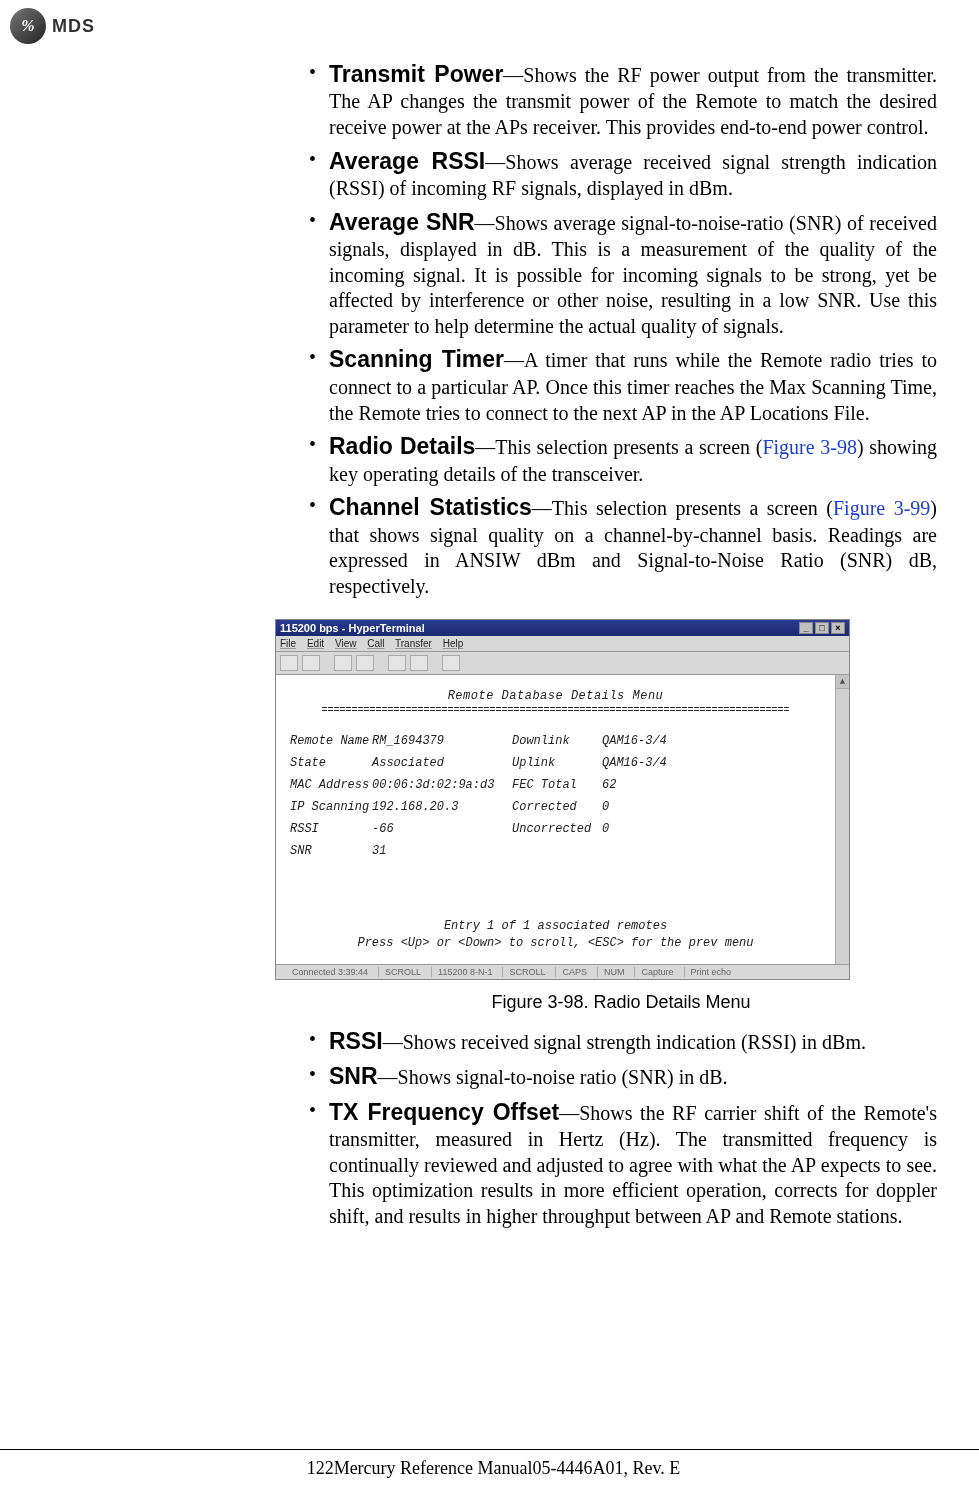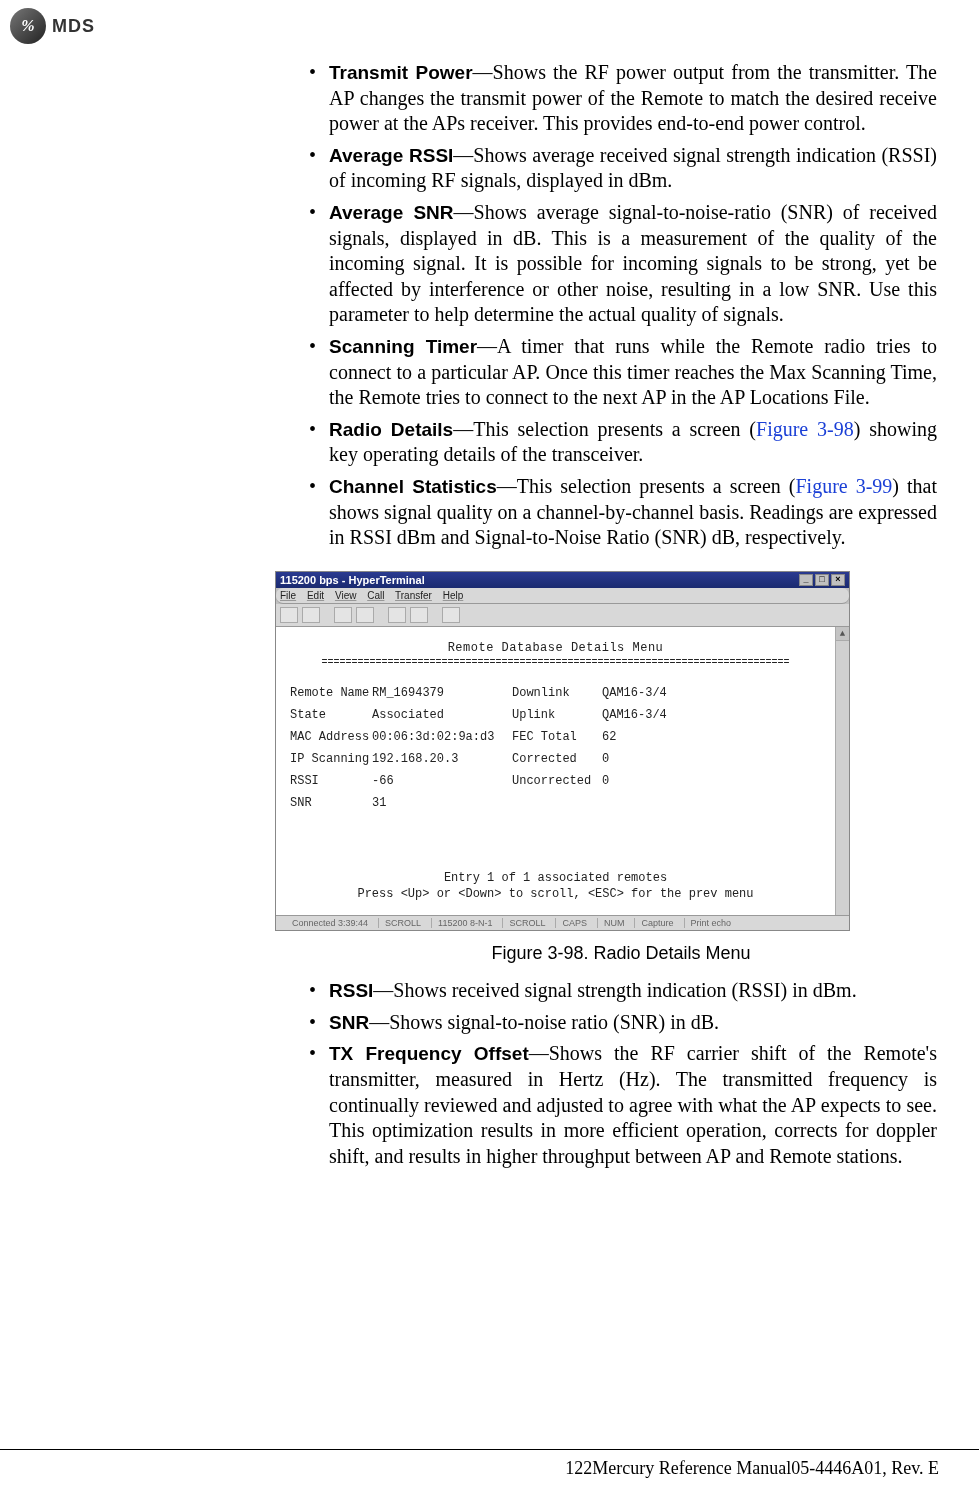--- a/index.html
+++ b/index.html
@@ -59,21 +59,21 @@
       content: "•";
       position: absolute;
       left: 4px;
       top: 0;
       font-size: 20px;
       line-height: 1.28;
     }
     .term {
       font-family: Arial, Helvetica, sans-serif;
       font-weight: 700;
-      font-size: 19px;
+      font-size: 23px;
     }
     .figref { color: #1a3fd6; }
     .figure-wrap { margin-top: 20px; margin-bottom: 14px; }
     .terminal-window {
       width: 575px;
       margin-left: -30px;
       font-family: "Courier New", monospace;
       font-size: 12px;
       color: #222;
       border: 1px solid #888;
@@ -98,21 +98,20 @@
       display: flex; align-items: center; justify-content: center;
       font-size: 9px; color: #000; line-height: 1;
     }
     .menubar {
       background: #d8d8d8;
       font-family: Tahoma, Arial, sans-serif;
       font-size: 10px;
       color: #222;
       padding: 2px 4px;
       border-bottom: 1px solid #999;
-      border-radius: 7px;
     }
     .menubar span { margin-right: 8px; text-decoration: underline; text-decoration-color: rgba(0,0,0,0.3); }
     .toolbar {
       background: #d8d8d8;
       padding: 3px 4px;
       border-bottom: 1px solid #999;
       display: flex; gap: 4px;
     }
     .tbtn {
       width: 18px; height: 16px;
@@ -133,21 +132,21 @@
     }
     .term-scroll .arrow {
       height: 14px;
       background: #c4c4c4;
       border-bottom: 1px solid #aaa;
       text-align: center;
       font-size: 9px;
       line-height: 14px;
       color: #555;
     }
-    .term-inner { margin-right: 14px; }
+    .term-inner { margin-right: 14px; font-style: italic; }
     .term-title { text-align: center; margin-top: 8px; margin-bottom: 2px; letter-spacing: 0.5px; }
     .term-divider { text-align: center; font-size: 10px; letter-spacing: 0; white-space: nowrap; overflow: hidden; }
     .term-grid {
       display: grid;
       grid-template-columns: 82px 140px 90px 80px;
       column-gap: 0;
       row-gap: 8px;
       margin: 18px 8px 0 8px;
     }
     .term-grid div { white-space: nowrap; }
@@ -175,39 +174,39 @@
       bottom: 18px;
       left: 0;
       width: 979px;
       display: flex;
       justify-content: space-between;
       align-items: center;
       padding: 0 40px 0 48px;
       font-size: 18px;
       border-top: 1px solid #000;
     }
-    .footer-row { display: flex; width: 100%; justify-content: flex-end; padding-top: 8px; }
+    .footer-row { display: flex; width: 100%; justify-content: center; padding-top: 8px; }
   </style>
 </head>
 <body>
 
 <div class="header">
   <div class="ge-logo">%</div>
   <div class="mds-text">MDS</div>
 </div>
 
 <div class="content">
 
   <ul class="bullets">
     <li><span class="term">Transmit Power</span><span>—Shows the RF power output from the transmitter. The AP changes the transmit power of the Remote to match the desired receive power at the APs receiver. This provides end-to-end power control.</span></li>
     <li><span class="term">Average RSSI</span><span>—Shows average received signal strength indication (RSSI) of incoming RF signals, displayed in dBm.</span></li>
     <li><span class="term">Average SNR</span><span>—Shows average signal-to-noise-ratio (SNR) of received signals, displayed in dB. This is a measurement of the quality of the incoming signal. It is possible for incoming signals to be strong, yet be affected by interference or other noise, resulting in a low SNR. Use this parameter to help determine the actual quality of signals.</span></li>
     <li><span class="term">Scanning Timer</span><span>—A timer that runs while the Remote radio tries to connect to a particular AP. Once this timer reaches the Max Scanning Time, the Remote tries to connect to the next AP in the AP Locations File.</span></li>
     <li><span class="term">Radio Details</span><span>—This selection presents a screen (</span><span class="figref">Figure 3-98</span><span>) showing key operating details of the transceiver.</span></li>
-    <li><span class="term">Channel Statistics</span><span>—This selection presents a screen (</span><span class="figref">Figure 3-99</span><span>) that shows signal quality on a channel-by-channel basis. Readings are expressed in RSSI dBm and Signal-to-Noise Ratio (SNR) dB, respectively.</span></li>
+    <li><span class="term">Channel Statistics</span><span>—This selection presents a screen (</span><span class="figref">Figure 3-99</span><span>) that shows signal quality on a channel-by-channel basis. Readings are expressed in ANSIW dBm and Signal-to-Noise Ratio (SNR) dB, respectively.</span></li>
   </ul>
 
   <div class="figure-wrap">
     <div class="terminal-window">
       <div class="titlebar">
         <span>115200 bps - HyperTerminal</span>
         <div class="win-btns">
           <div class="win-btn">_</div>
           <div class="win-btn">□</div>
           <div class="win-btn">×</div>

